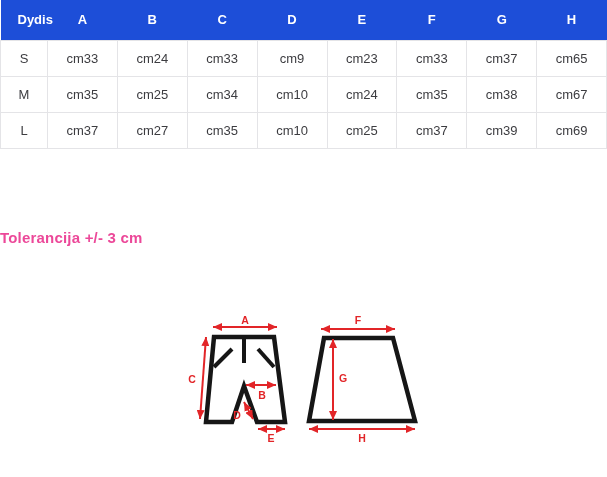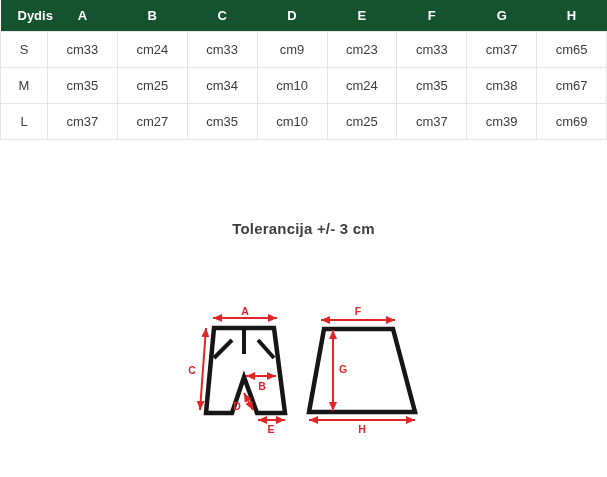--- a/index.html
+++ b/index.html
@@ -14,25 +14,25 @@
 
   
   table.size-table {
     width:100%;
     border-collapse:collapse;
     table-layout:fixed;
     font-size:13px;
   }
   table.size-table col.size-col { width:47px; }
   table.size-table thead th {
-    background:#14532d;
+    background:#1d4ed8;
     color:#ffffff;
     font-weight:600;
     font-size:13px;
-    height:31px;
+    height:40px;
     text-align:center;
     border:none;
     white-space:nowrap;
   }
   table.size-table thead th.size-th {
     text-align:left;
     padding-left:17px;
     overflow:visible;
   }
   table.size-table tbody td {
@@ -41,24 +41,23 @@
     text-align:center;
     vertical-align:middle;
     color:#3c3c40;
     background:#ffffff;
     font-size:13px;
   }
 
   
   .tolerance {
     margin-top:80px;
-    text-align:center;
     font-size:15px;
     font-weight:700;
-    color:#404040;
+    color:#ec4899;
     letter-spacing:0.2px;
   }
 
   
   .diagram-wrap {
     width:235px;
     margin:66px auto 0;
   }
   svg.diagram { display:block; }
   .outline {

